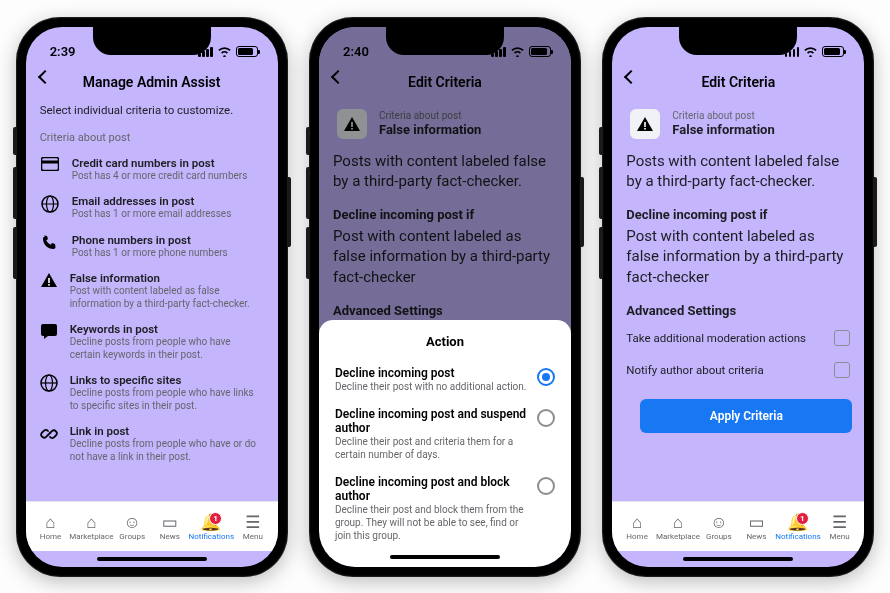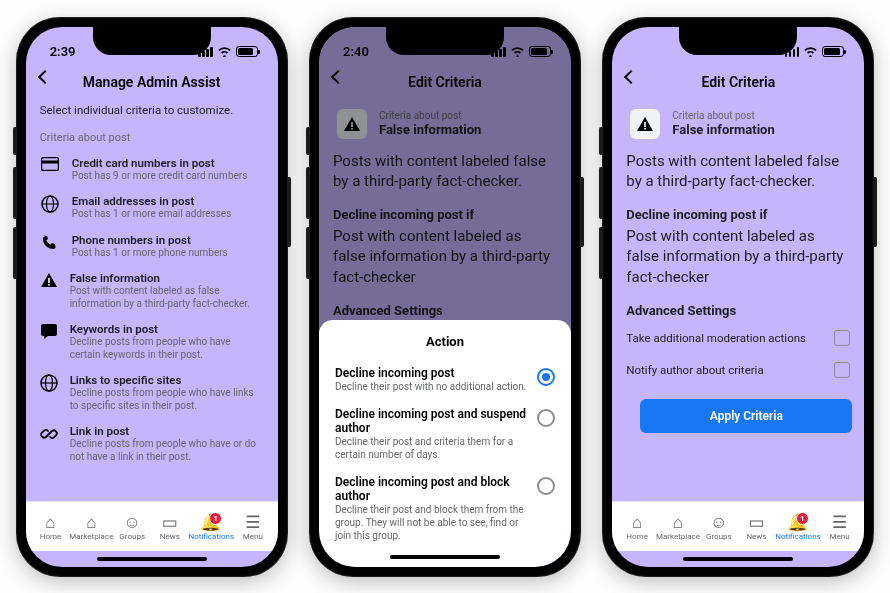--- a/index.html
+++ b/index.html
@@ -240,21 +240,21 @@
 
       <div class="list-item">
         <div class="icon-box">
           <svg width="18" height="14" viewBox="0 0 18 14">
               <rect x="0.5" y="0.5" width="17" height="13" rx="2" fill="none" stroke="#000" stroke-width="1.5"></rect>
               <rect x="0.5" y="3.5" width="17" height="3" fill="#000"></rect>
             </svg>
         </div>
         <div class="txt">
           <b>Credit card numbers in post</b>
-          <span>Post has 9 or more credit card numbers</span>
+          <span>Post has 4 or more credit card numbers</span>
         </div>
       </div>
 
       <div class="list-item">
         <div class="icon-box">
           <svg width="18" height="18" viewBox="0 0 18 18">
               <circle cx="9" cy="9" r="8" fill="none" stroke="#000" stroke-width="1.5"></circle>
               <ellipse cx="9" cy="9" rx="3.5" ry="8" fill="none" stroke="#000" stroke-width="1.2"></ellipse>
               <line x1="1" y1="9" x2="17" y2="9" stroke="#000" stroke-width="1.2"></line>
             </svg>

